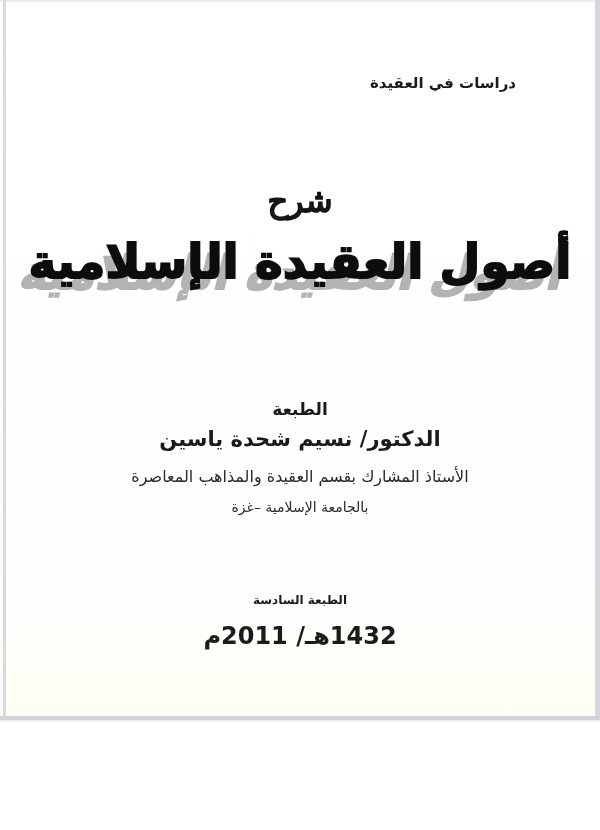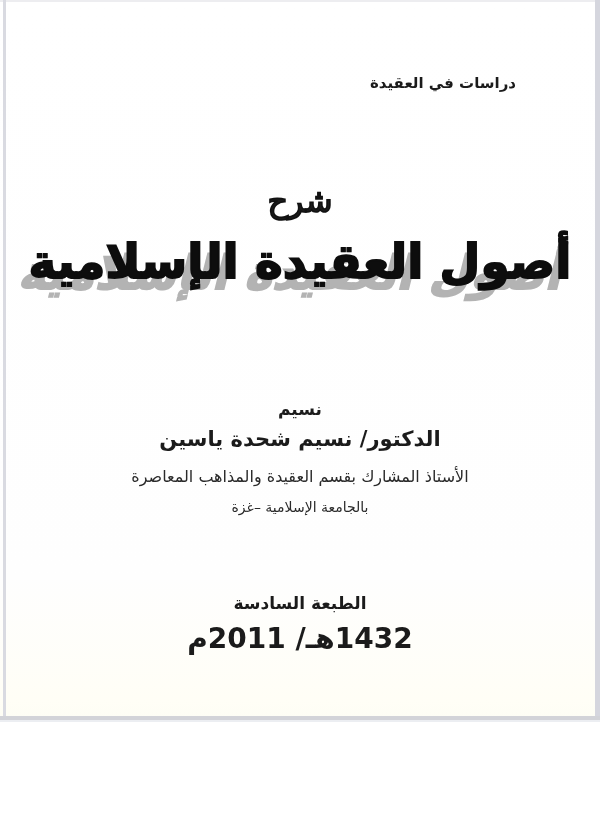--- a/index.html
+++ b/index.html
@@ -95,26 +95,26 @@
     color: #2a2a2a;
   }
   .institution {
     top: 499px;
     font-size: 14px;
     font-weight: 400;
     color: #2a2a2a;
   }
   .edition {
     top: 593px;
-    font-size: 17px;
+    font-size: 12px;
     font-weight: bold;
   }
   .pub-date {
     top: 622px;
-    font-size: 28px;
+    font-size: 24px;
     font-weight: bold;
   }
 </style>
 </head>
 <body>
 
 <div class="scan-page">
 
   <div class="edge edge-top"></div>
   <div class="edge edge-left"></div>
@@ -124,21 +124,21 @@
 
   <div class="txt series-label">دراسات في العقيدة</div>
 
   <div class="txt title-prefix">شرح</div>
 
   <div class="main-title-wrap">
     <span class="main-title-shadow">أصول العقيدة الإسلامية</span>
     <span class="main-title">أصول العقيدة الإسلامية</span>
   </div>
 
-  <div class="txt byline-label">نسيم</div>
+  <div class="txt byline-label">الطبعة</div>
 
   <div class="txt author-name">الدكتور/ نسيم شحدة ياسين</div>
 
   <div class="txt author-role">الأستاذ المشارك بقسم العقيدة والمذاهب المعاصرة</div>
 
   <div class="txt institution">بالجامعة الإسلامية –غزة</div>
 
   <div class="txt edition">الطبعة السادسة</div>
 
   <div class="txt pub-date">1432هـ/ 2011م</div>

